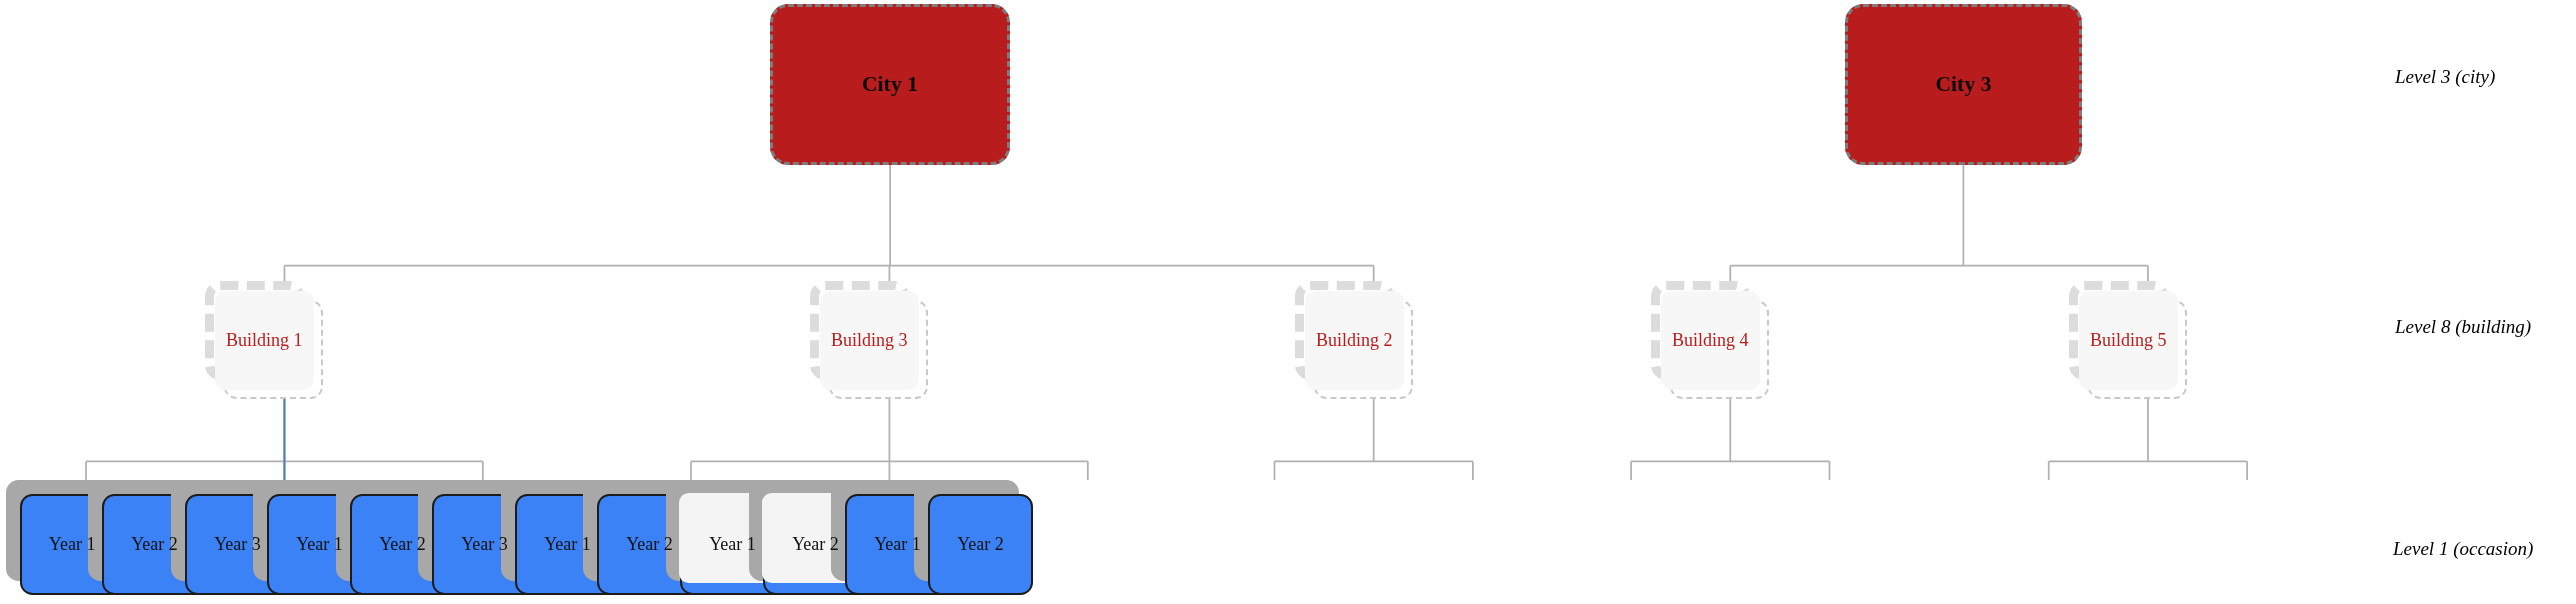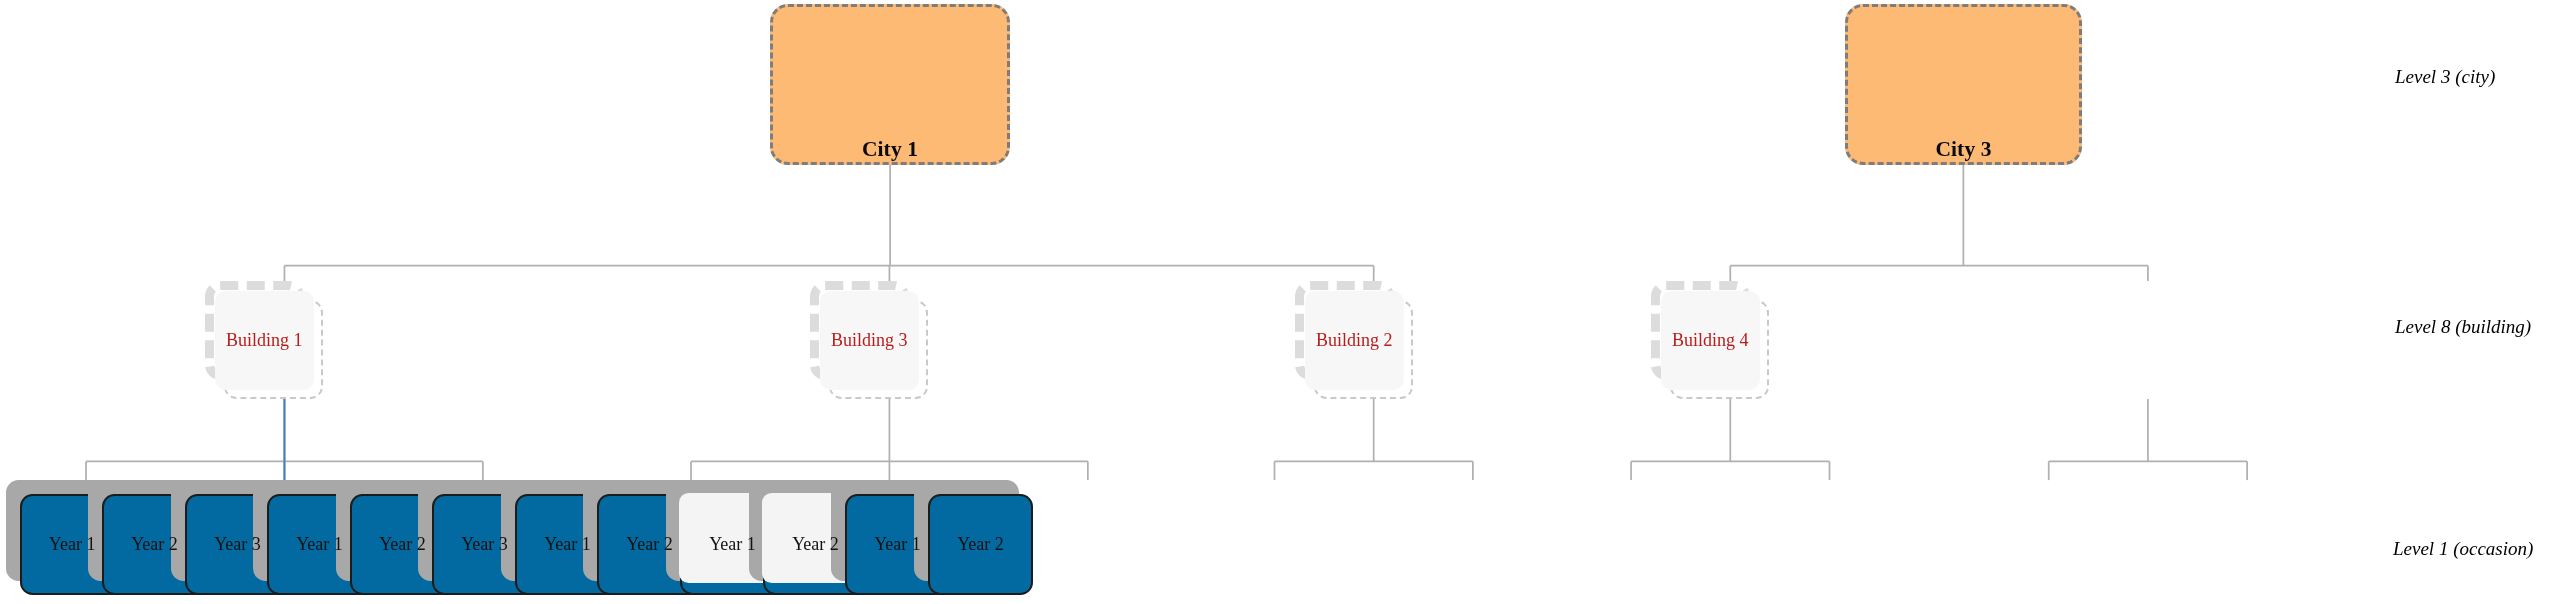--- a/index.html
+++ b/index.html
@@ -32,23 +32,23 @@
     width: 2576px;
     height: 605px;
   }
 
   
   .city-node {
     position: absolute;
     box-sizing: border-box;
     border: 3.5px dashed #7d7d7d;
     border-radius: 18px;
-    background: #fdba74;
+    background: #b91c1c;
     display: flex;
-    align-items: flex-end;
+    align-items: center;
     justify-content: center;
   }
   .city-label {
     font-family: "Liberation Serif", "DejaVu Serif", serif;
     font-size: 21.5px;
     font-weight: bold;
     color: #0a0a0a;
     letter-spacing: 0.1px;
     white-space: nowrap;
   }
@@ -114,21 +114,21 @@
   }
   .yr-front {                  
     position: absolute;
     box-sizing: border-box;
     left: 14px;
     top: 14px;
     width: 105px;
     height: 101px;
     border: 2.8px solid #1c1c1c;
     border-radius: 12.5px;
-    background: #0369a1;
+    background: #3b82f6;
     display: flex;
     align-items: center;
     justify-content: center;
   }
   .yr-inner {                  
     position: absolute;
     left: -2.8px;
     top: -2.8px;
     width: 94px;
     height: 90px;
@@ -226,20 +226,27 @@
           <span class="building-label">Building 2</span>
         </div>
       </div>
       <div class="building-node" style="left: 1651px; top: 281px; width: 121px; height: 121px;">
         <div class="bld-outline"></div>
         <div class="bld-back"></div>
         <div class="bld-front">
           <span class="building-label">Building 4</span>
         </div>
       </div>
+      <div class="building-node" style="left: 2069px; top: 281px; width: 121px; height: 121px;">
+        <div class="bld-outline"></div>
+        <div class="bld-back"></div>
+        <div class="bld-front">
+          <span class="building-label">Building 5</span>
+        </div>
+      </div>
       <div class="year-node" style="left: 5.6px; top: 480px; width: 122px; height: 118px;">
         <div class="yr-back"></div>
         <div class="yr-front">
           <span class="year-label">Year 1</span>
         </div>
       </div>
       <div class="year-node" style="left: 88px; top: 480px; width: 122px; height: 118px;">
         <div class="yr-back"></div>
         <div class="yr-front">
           <span class="year-label">Year 2</span>

